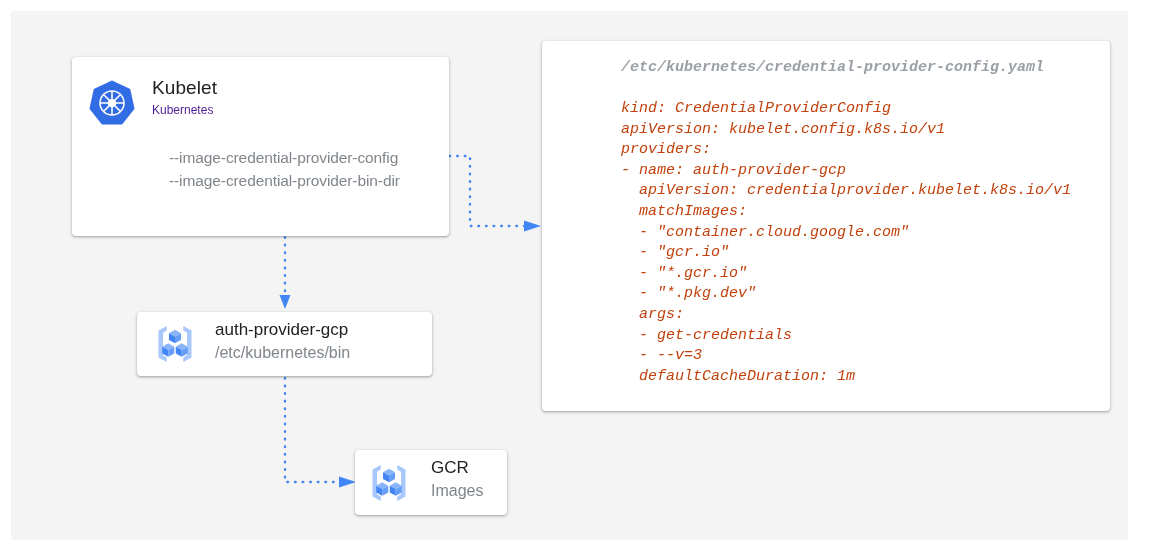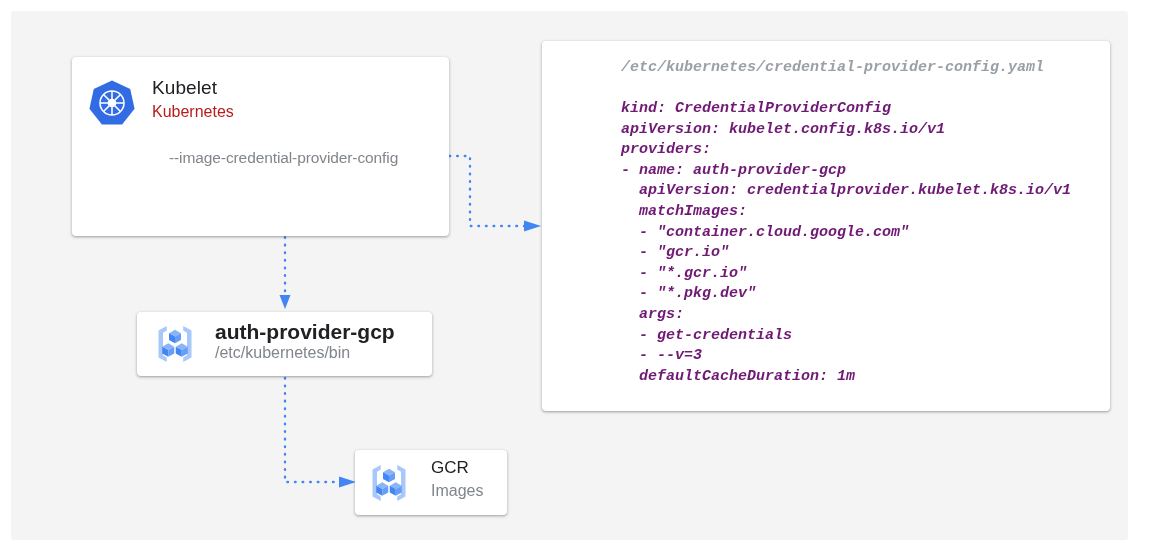--- a/index.html
+++ b/index.html
@@ -53,22 +53,22 @@
     position: absolute;
     left: 80px; top: 20px;
     font-size: 19px;
     color: #202124;
     letter-spacing: 0.1px;
     white-space: nowrap;
   }
   #kubelet-card .subtitle {
     position: absolute;
     left: 80px; top: 46px;
-    font-size: 16px;
-    color: #b91c1c;
+    font-size: 12px;
+    color: #4c1d95;
     white-space: nowrap;
   }
   #kubelet-card .flag1, #kubelet-card .flag2 {
     position: absolute;
     left: 80px;
     font-size: 15.5px;
     color: #80868b;
     white-space: nowrap;
     letter-spacing: -0.1px;
     margin-left: 17px;
@@ -82,24 +82,23 @@
     width: 295px; height: 64px;
   }
   #auth-card .gcr-icon {
     position: absolute;
     left: 14px; top: 8px;
     width: 48px; height: 48px;
   }
   #auth-card .title {
     position: absolute;
     left: 78px; top: 8px;
-    font-size: 21px;
+    font-size: 17px;
     color: #202124;
     white-space: nowrap;
-    font-weight: bold;
   }
   #auth-card .subtitle {
     position: absolute;
     left: 78px; top: 32px;
     font-size: 16px;
     color: #80868b;
     white-space: nowrap;
   }
 
   
@@ -140,25 +139,25 @@
     font-weight: bold;
     font-style: italic;
     font-size: 15px;
     color: #9aa0a6;
     white-space: nowrap;
   }
   #yaml-panel .code {
     position: absolute;
     left: 79px; top: 58px;
     font-family: "Liberation Mono", "DejaVu Sans Mono", monospace;
-    font-weight: bold;
+    font-weight: normal;
     font-style: italic;
     font-size: 15px;
     line-height: 20.6px;
-    color: #701a75;
+    color: #c2410c;
     white-space: pre;
   }
 
   
   #connectors {
     position: absolute;
     left: 0; top: 0;
     width: 1150px; height: 556px;
     pointer-events: none;
   }
@@ -207,20 +206,21 @@
         <path d="M58 50 L75 50"></path>
         <path d="M32.3 32.3 L44 44"></path>
         <path d="M56 56 L67.7 67.7"></path>
         <path d="M67.7 32.3 L56 44"></path>
         <path d="M44 56 L32.3 67.7"></path>
       </g>
     </svg>
     <div class="title">Kubelet</div>
     <div class="subtitle">Kubernetes</div>
     <div class="flag1">--image-credential-provider-config</div>
+    <div class="flag2">--image-credential-provider-bin-dir</div>
   </div>
 
   <div class="card" id="auth-card">
     <svg class="gcr-icon" viewBox="0 0 64 64" xmlns="http://www.w3.org/2000/svg">
       <path d="M21 8 L10 14 L10 50 L21 56 L21 50 L16 47 L16 17 L21 14 Z" fill="#a8c7fa"></path>
       <path d="M43 8 L54 14 L54 50 L43 56 L43 50 L48 47 L48 17 L43 14 Z" fill="#a8c7fa"></path>
       <g>
         <path d="M32 13 L40 17.5 L32 22 L24 17.5 Z" fill="#8ab4f8"></path>
         <path d="M24 17.5 L32 22 L32 31 L24 26.5 Z" fill="#4285f4"></path>
         <path d="M40 17.5 L40 26.5 L32 31 L32 22 Z" fill="#669df6"></path>

